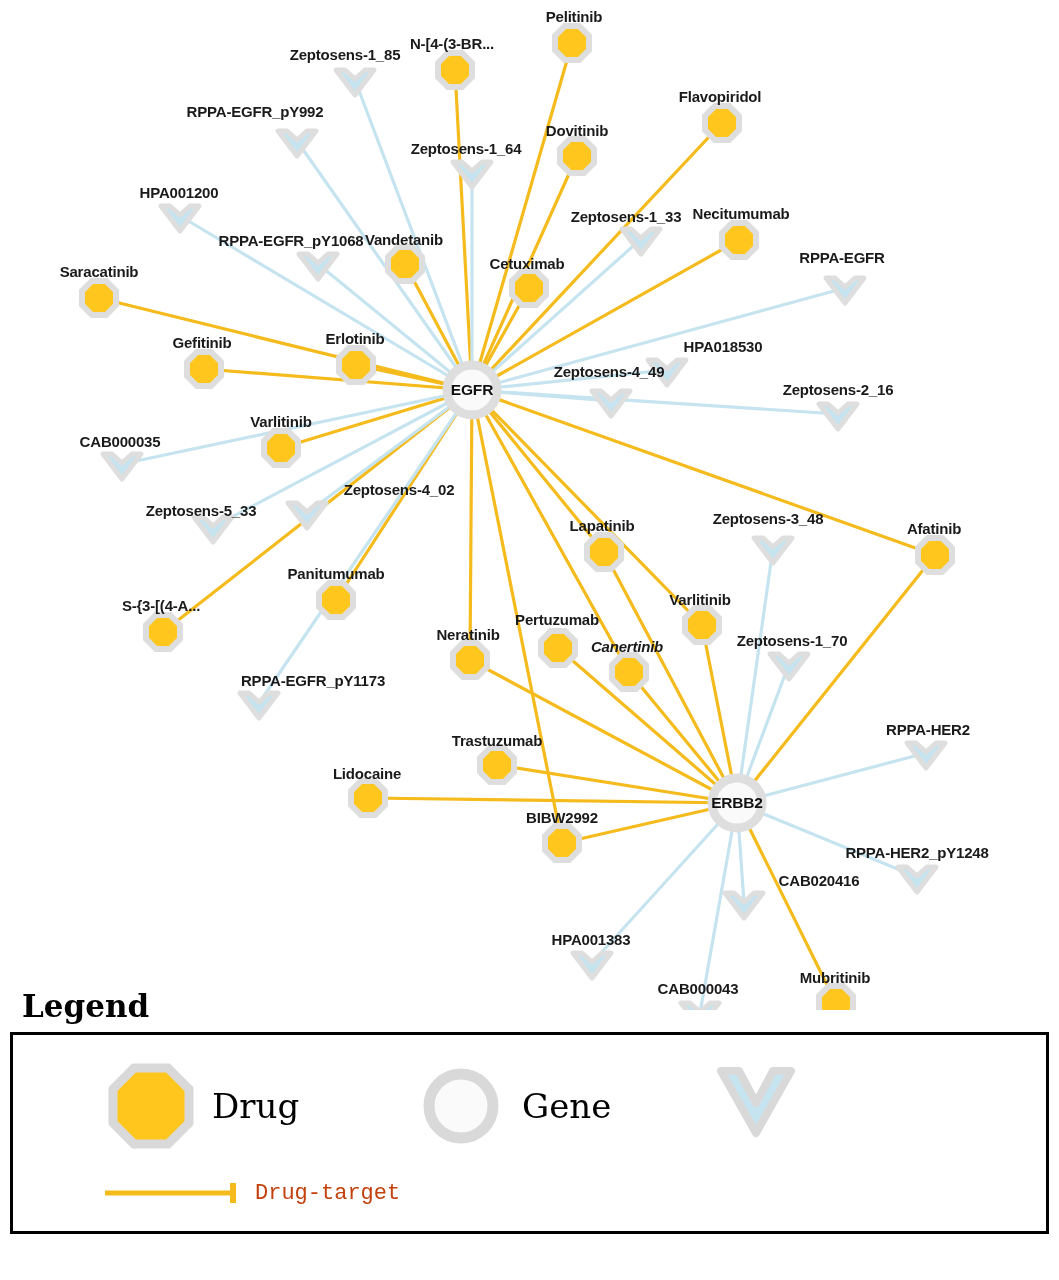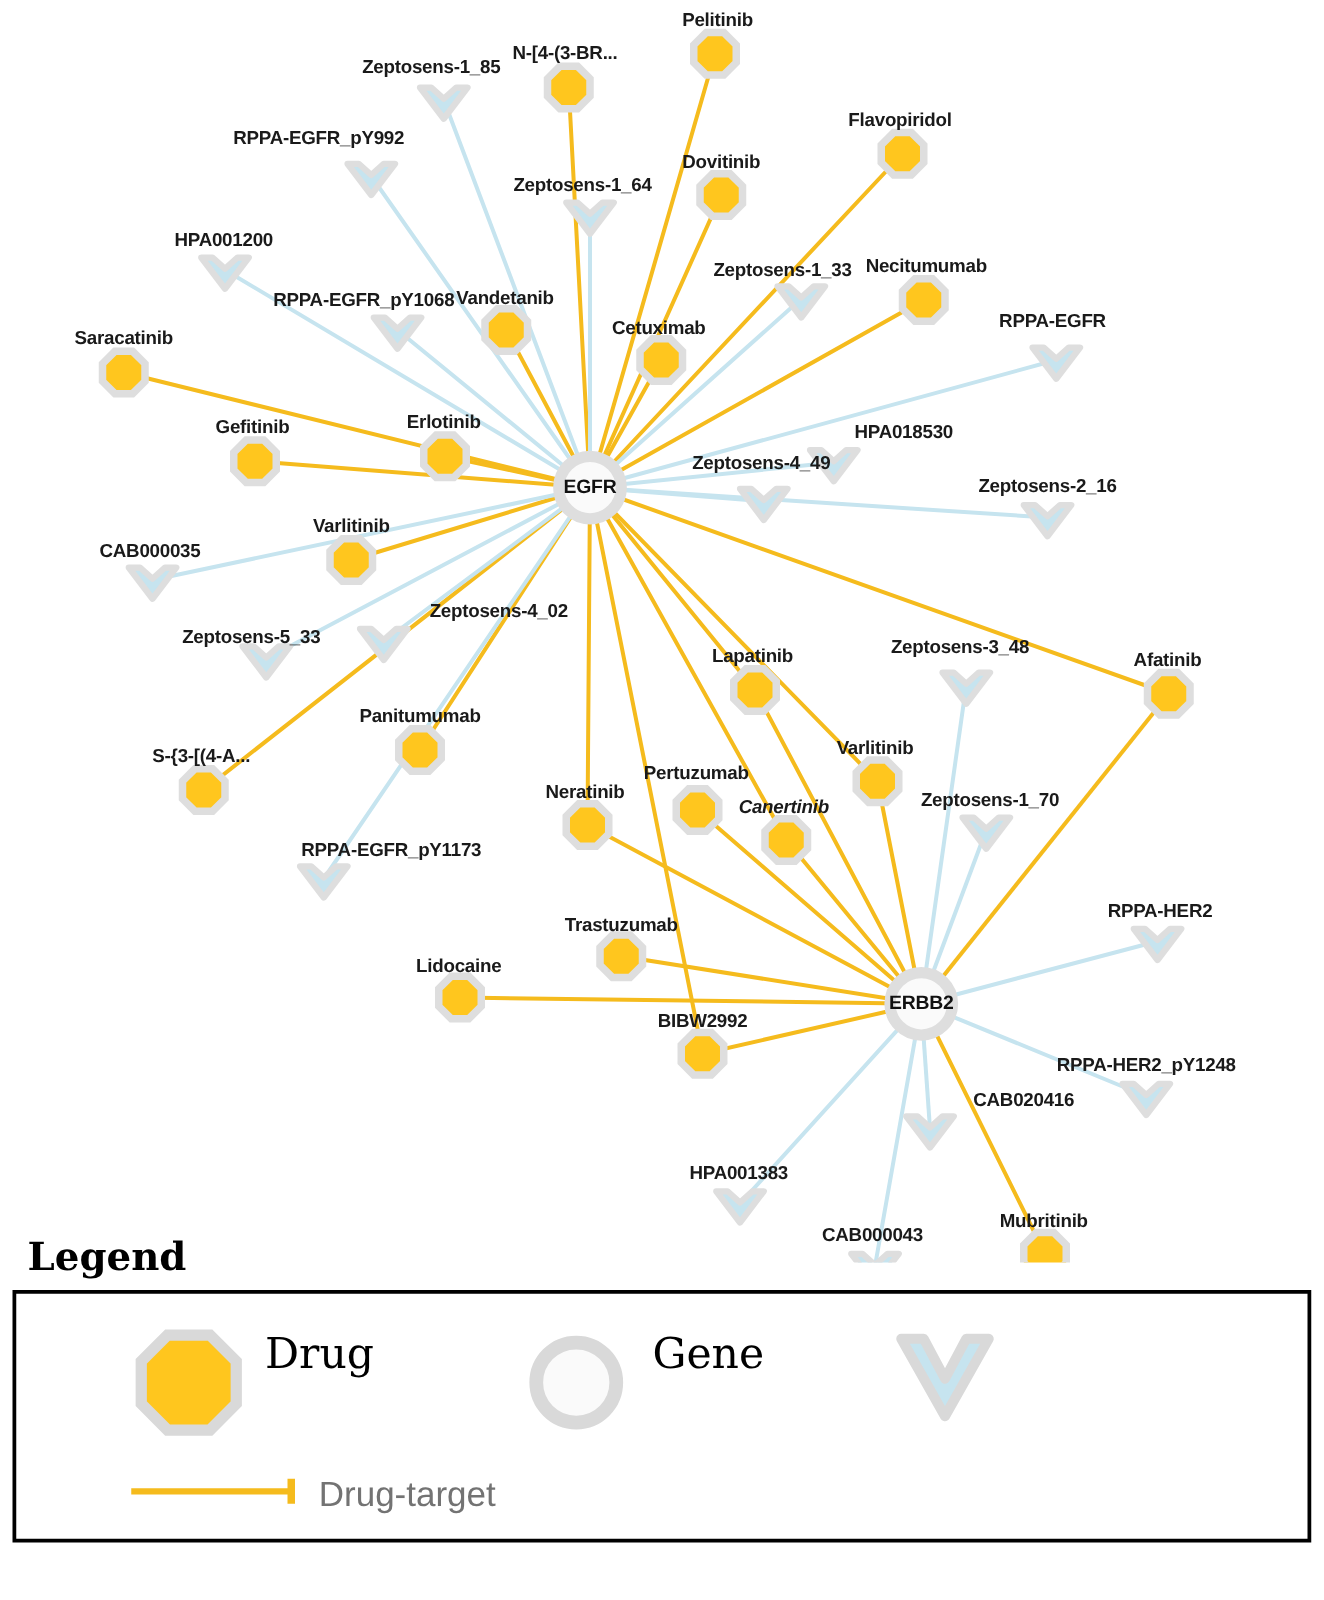--- a/index.html
+++ b/index.html
@@ -54,31 +54,32 @@
     margin: 0 10px 0 10px;
     border: 3px solid #000;
     height: 202px;
     position: relative;
     background: #fff;
     box-sizing: border-box;
   }
   .legend-item {
     position: absolute;
     display: flex;
+    align-items: center;
   }
   .legend-text {
     font-family: "DejaVu Serif", serif;
     font-size: 34px;
     color: #000;
     margin-left: 18px;
   }
   .legend-text-sm {
-    font-family: Liberation Sans, sans-serif;
-    font-size: 28px;
-    color: #737373;
+    font-family: Liberation Mono, monospace;
+    font-size: 22px;
+    color: #c2410c;
     margin-left: 12px;
   }
 </style>
 </head>
 <body>
 
 <div id="network">
   <svg id="graph-svg" width="1059" height="1010" viewBox="0 0 1059 1010">
       <g>
         <line x1="572" y1="43" x2="472" y2="390" stroke="#F5BB1D" stroke-width="3.2" stroke-linecap="round"></line>

